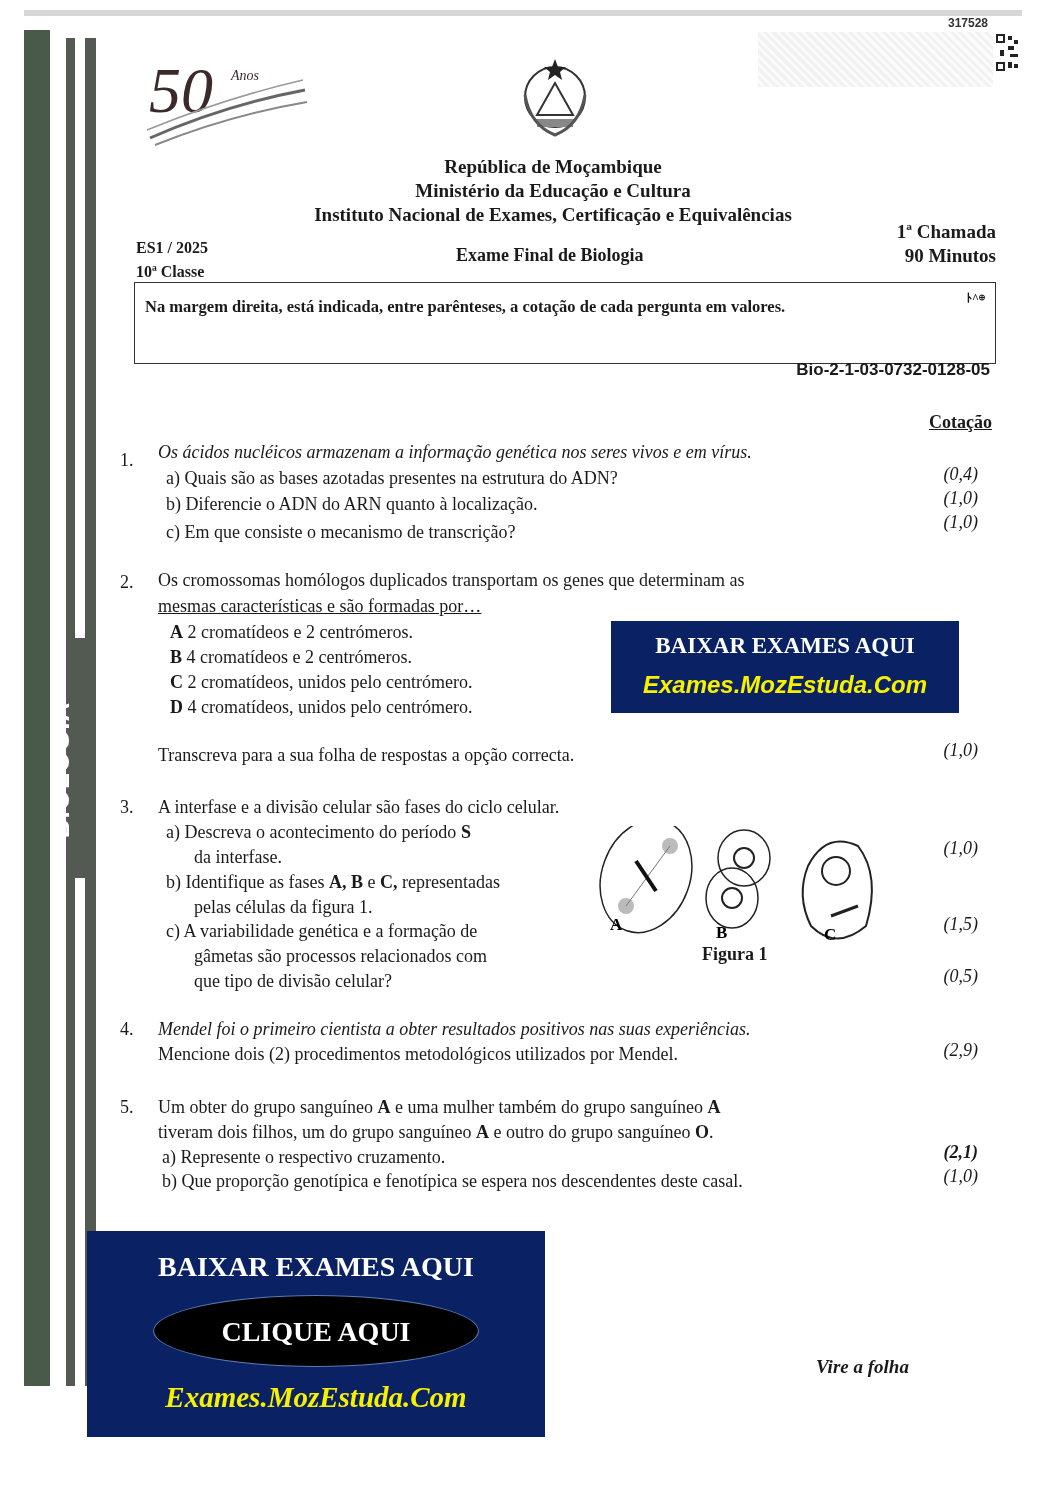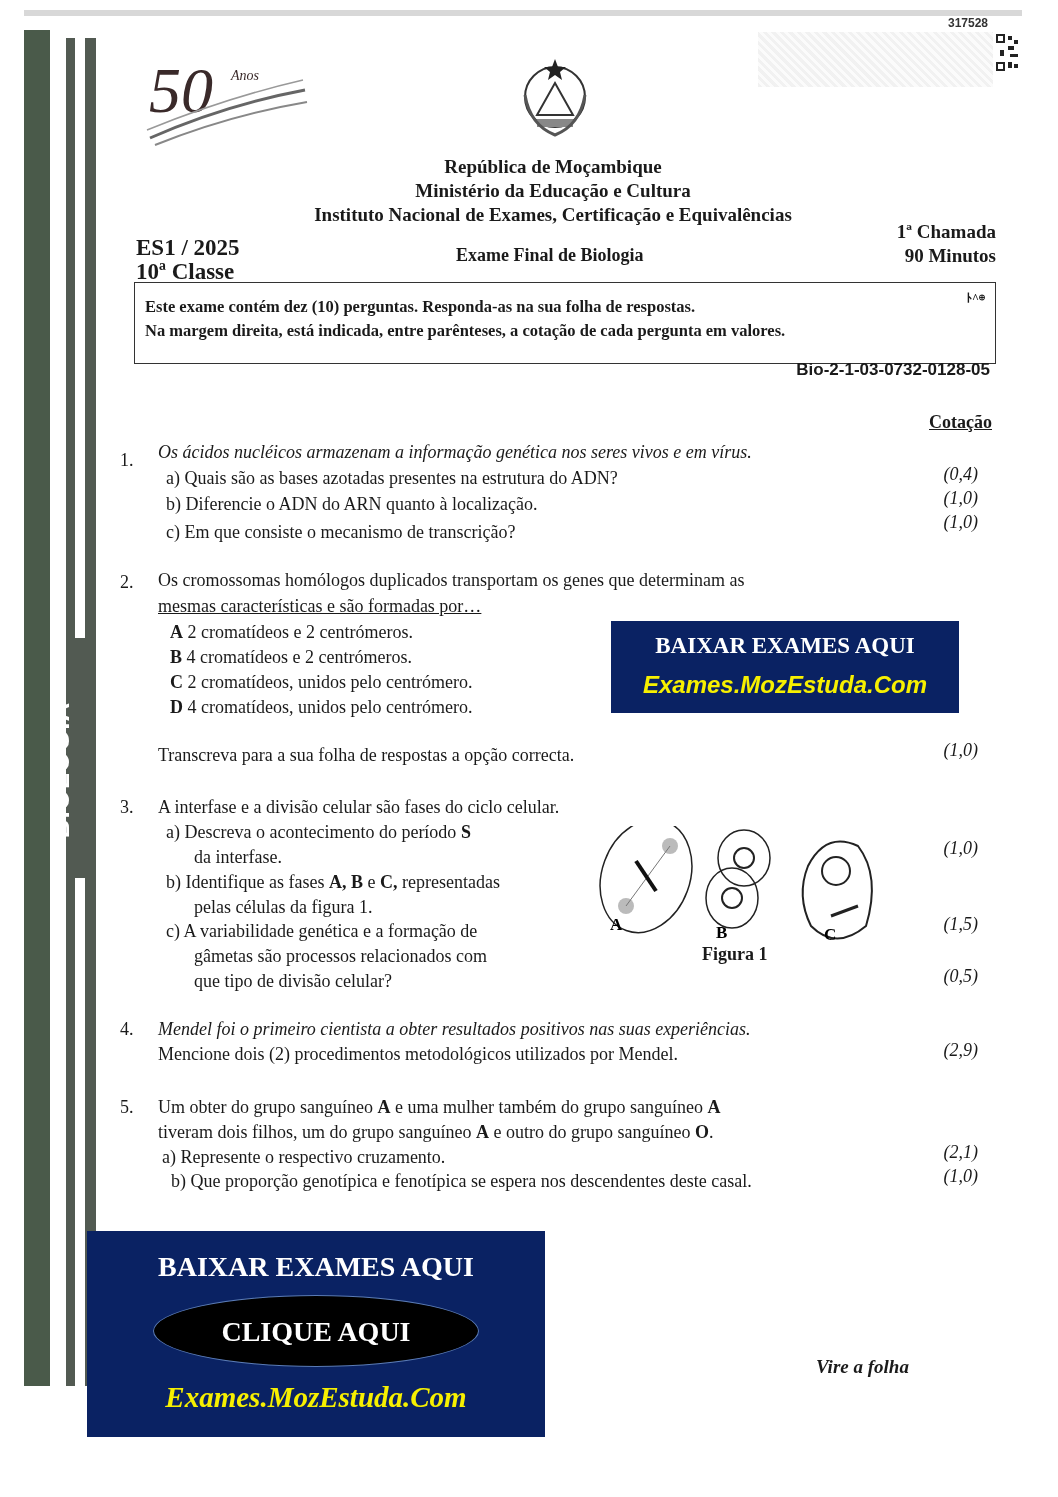--- a/index.html
+++ b/index.html
@@ -11,21 +11,21 @@
   .bar-label { position:absolute; left:40px; top:685px; width:40px; height:170px; }
   .bar-label span { position:absolute; left:50%; top:50%; transform:translate(-50%,-50%) rotate(-90deg); color:#fff; font-family:"Liberation Sans", sans-serif; font-weight:bold; font-size:26px; letter-spacing:1px; white-space:nowrap; }
 
   .logo50 { position:absolute; left:145px; top:50px; width:170px; height:100px; }
   .coat { position:absolute; left:515px; top:55px; width:80px; height:90px; }
   .serial { position:absolute; left:948px; top:16px; font-family:"Liberation Sans", sans-serif; font-size:12px; font-weight:bold; color:#333; }
   .pattern { position:absolute; left:758px; top:32px; width:235px; height:55px; background:repeating-linear-gradient(45deg,#eee 0 3px,#fafafa 3px 6px); opacity:.8; }
   .qr { position:absolute; left:996px; top:34px; width:24px; height:38px; }
 
   .hdr { position:absolute; left:0; width:1058px; text-align:center; font-weight:bold; font-size:19px; }
-  .left-meta { position:absolute; left:136px; top:236px; font-weight:bold; font-size:23px; line-height:24px; }
+  .left-meta { position:absolute; left:136px; top:236px; font-weight:bold; font-size:16px; line-height:24px; }
   .right-meta { position:absolute; right:62px; top:220px; font-weight:bold; font-size:19px; line-height:24px; text-align:right; }
   .exam-title { position:absolute; left:456px; top:245px; font-weight:bold; font-size:18px; }
 
   .notice { position:absolute; left:134px; top:282px; width:862px; height:82px; border:1.5px solid #333; box-sizing:border-box; padding:12px 10px; font-weight:bold; font-size:16.5px; line-height:24px; font-family:"Liberation Serif", serif; }
   .notice .mark { position:absolute; right:10px; top:3px; font-size:12px; }
   .code { position:absolute; right:68px; top:360px; font-family:"Liberation Sans", sans-serif; font-weight:bold; font-size:17px; }
   .cot-head { position:absolute; right:66px; top:412px; font-weight:bold; font-size:18px; text-decoration:underline; }
 
   .q { position:absolute; left:120px; font-size:18px; line-height:25px; }
   .num { position:absolute; left:0; }
@@ -102,21 +102,20 @@
   <div>10ª Classe</div>
 </div>
 <div class="exam-title">Exame Final de Biologia</div>
 <div class="right-meta">
   <div>1ª Chamada</div>
   <div>90 Minutos</div>
 </div>
 
 <div class="notice">
   <span class="mark">ﾄ^⊕</span>
-  <div>Este exame contém dez (10) perguntas. Responda-as na sua folha de respostas.</div>
   <div>Na margem direita, está indicada, entre parênteses, a cotação de cada pergunta em valores.</div>
 </div>
 <div class="code">Bio-2-1-03-0732-0128-05</div>
 <div class="cot-head">Cotação</div>
 
 <div class="q" style="top:448px;width:860px;">
   <span class="num">1.</span>
   <span class="line it" style="top:-8px;">Os ácidos nucléicos armazenam a informação genética nos seres vivos e em vírus.</span>
 </div>
 <div class="q" style="top:466px;left:166px;">
@@ -206,22 +205,22 @@
 
 <div class="q" style="top:1095px;">
   <span class="num">5.</span>
   <span class="line"><span>Um obter do grupo sanguíneo </span><b>A</b><span> e uma mulher também do grupo sanguíneo </span><b>A</b></span>
   <span class="line" style="top:25px;"><span>tiveram dois filhos, um do grupo sanguíneo </span><b>A</b><span> e outro do grupo sanguíneo </span><b>O</b><span>.</span></span>
 </div>
 <div class="q" style="top:1145px;left:162px;">
   <span>a)</span>
   <span>Represente o respectivo cruzamento.</span>
 </div>
-<div class="pts" style="top:1142px;">(2,1)</div>
-<div class="q" style="top:1169px;left:162px;margin-left:9px;">
+<div class="pts" style="top:1142px;font-weight:bold;">(2,1)</div>
+<div class="q" style="top:1169px;left:162px;">
   <span>b)</span>
   <span>Que proporção genotípica e fenotípica se espera nos descendentes deste casal.</span>
 </div>
 <div class="pts" style="top:1166px;">(1,0)</div>
 
 <div class="ad2">
   <div class="t1">BAIXAR EXAMES AQUI</div>
   <span class="pill">CLIQUE AQUI</span>
   <div class="t2">Exames.MozEstuda.Com</div>
 </div>

